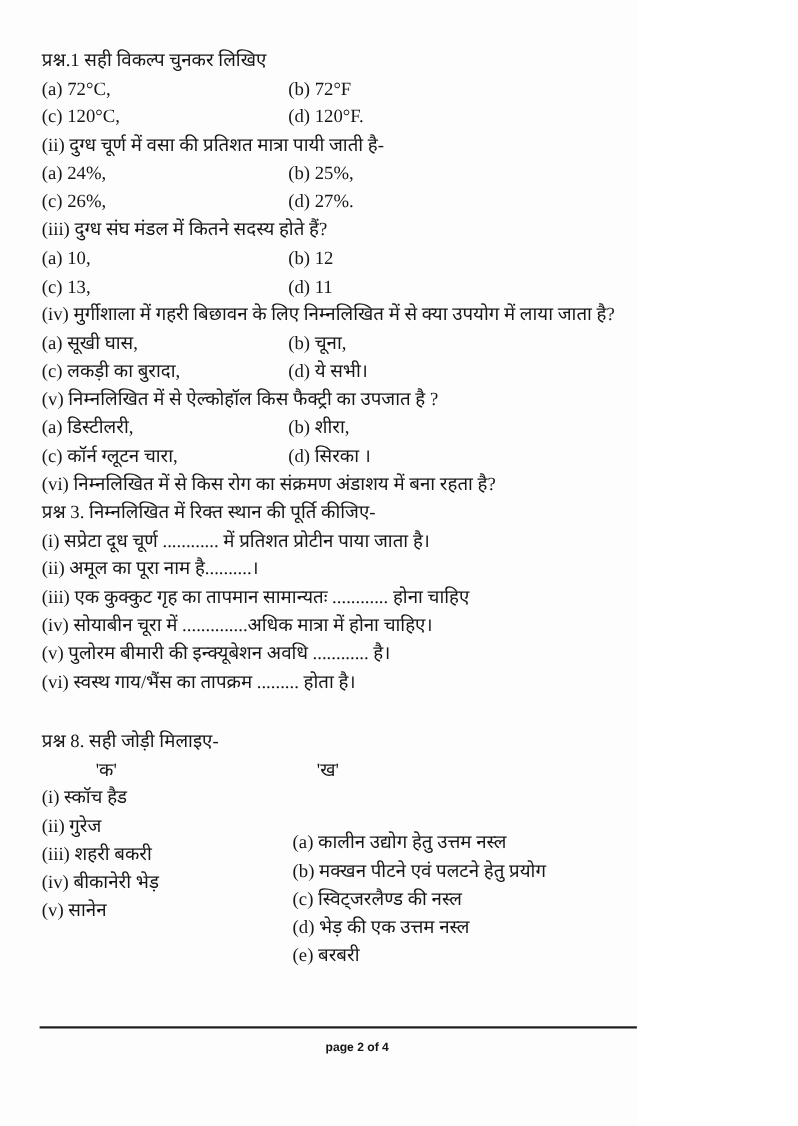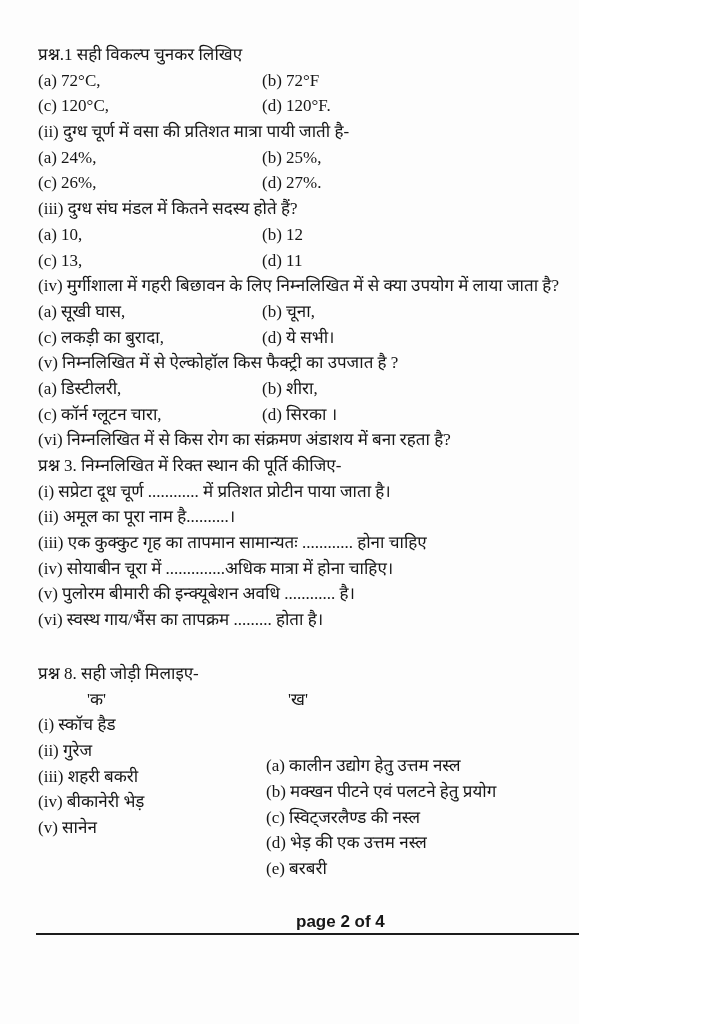--- a/index.html
+++ b/index.html
@@ -75,24 +75,24 @@
     left: 38px;
     top: 938px;
     font-family: "Liberation Sans", sans-serif;
     font-weight: 700;
     font-size: 29px;
     letter-spacing: 0.5px;
   }
   .footer-page {
     position: absolute;
     left: 296px;
-    top: 912px;
+    top: 946px;
     font-family: "Liberation Sans", sans-serif;
     font-weight: 700;
-    font-size: 17px;
+    font-size: 11px;
   }
 </style>
 </head>
 <body>
 
 <div class="page">
   <div class="content">
 
     <section>
       <div class="row heading-row">

